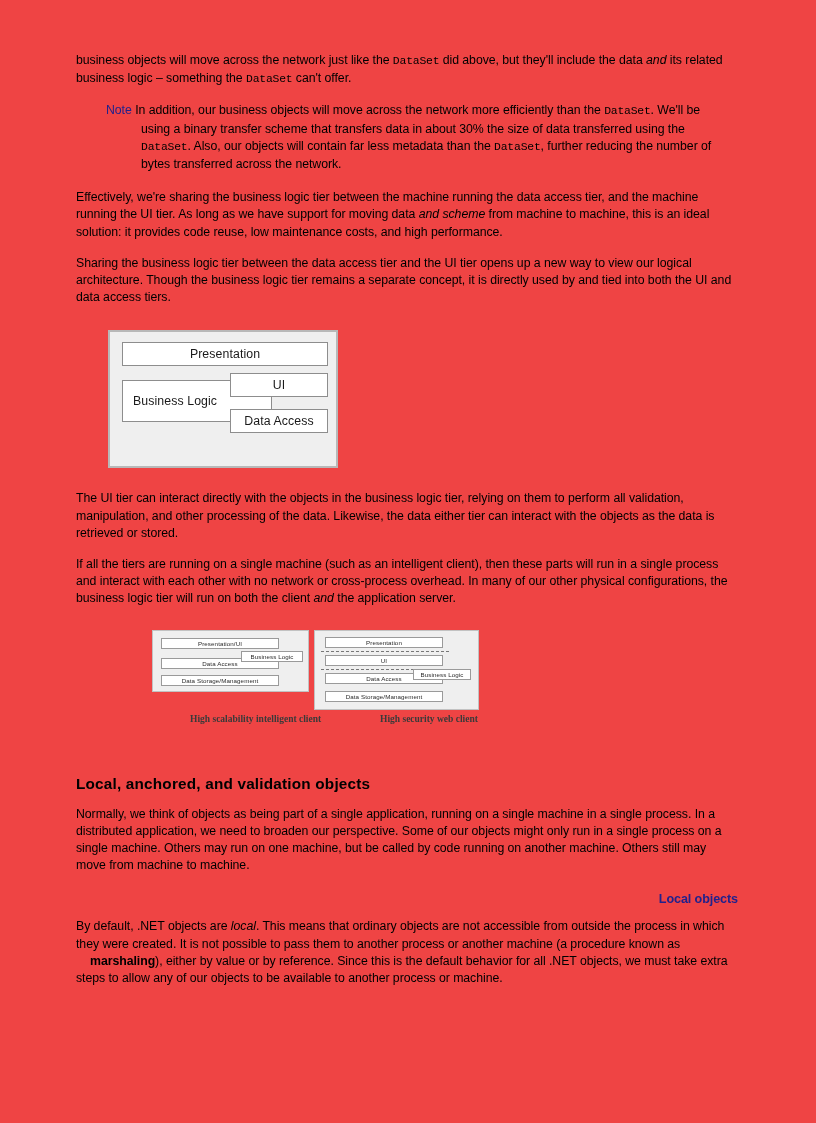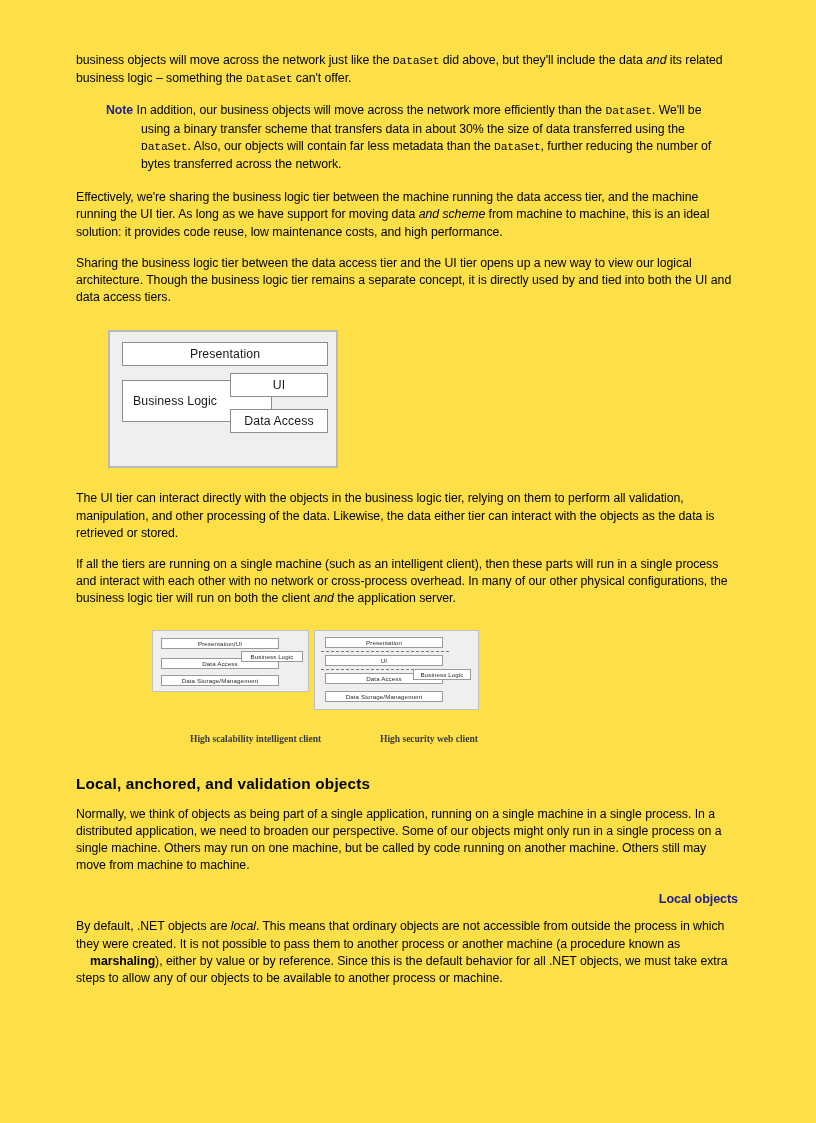--- a/index.html
+++ b/index.html
@@ -13,21 +13,21 @@
     position: relative;
     font-family: "Liberation Sans", sans-serif;
     color: #000000;
     overflow: hidden;
   }
   .page {
     position: absolute;
     left: 0; top: 0;
     width: 816px;
     height: 1123px;
-    background: #fde047;
+    background: #ef4444;
   }
   .content {
     position: absolute;
     left: 76px;
     top: 52px;
     width: 662px;
   }
 
   p.body-text {
     font-size: 12.3px;
@@ -49,21 +49,21 @@
 
   
   .note-block {
     margin: 0 0 16px 0;
     padding-left: 30px;
     position: relative;
     width: 615px;
   }
   .note-label {
     color: #22218c;
-    font-weight: bold;
+    font-weight: normal;
     font-size: 12.3px;
   }
   .note-body {
     font-size: 12.3px;
     line-height: 17.2px;
     display: block;
     padding-left: 35px;
     text-indent: -35px;
     letter-spacing: -0.05px;
   }
@@ -162,21 +162,21 @@
   .rf-pres    { left: 10px; top: 6px;  width: 118px; height: 11px; }
   .rf-ui      { left: 10px; top: 24px; width: 118px; height: 11px; }
   .rf-bl      { left: 98px; top: 38px; width: 58px;  height: 11px; z-index: 3;}
   .rf-da      { left: 10px; top: 42px; width: 118px; height: 11px; }
   .rf-store   { left: 10px; top: 60px; width: 118px; height: 11px; }
   .rf-dash1   { left: 6px;  top: 20px; width: 128px; }
   .rf-dash2   { left: 6px;  top: 38px; width: 128px; }
 
   .fig-captions {
     position: absolute;
-    top: 104px;
+    top: 84px;
     left: 32px;
     width: 420px;
     height: 20px;
     text-decoration: underline;
   }
   .fig-cap {
     position: absolute;
     font-family: "Liberation Serif", serif;
     font-weight: bold;
     font-size: 9.5px;

